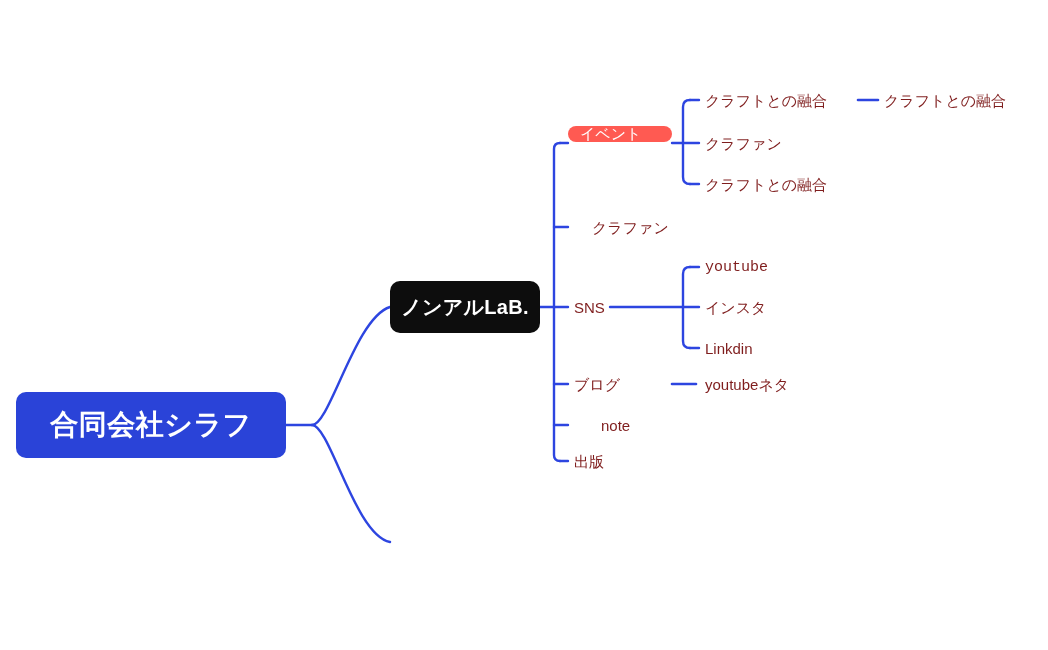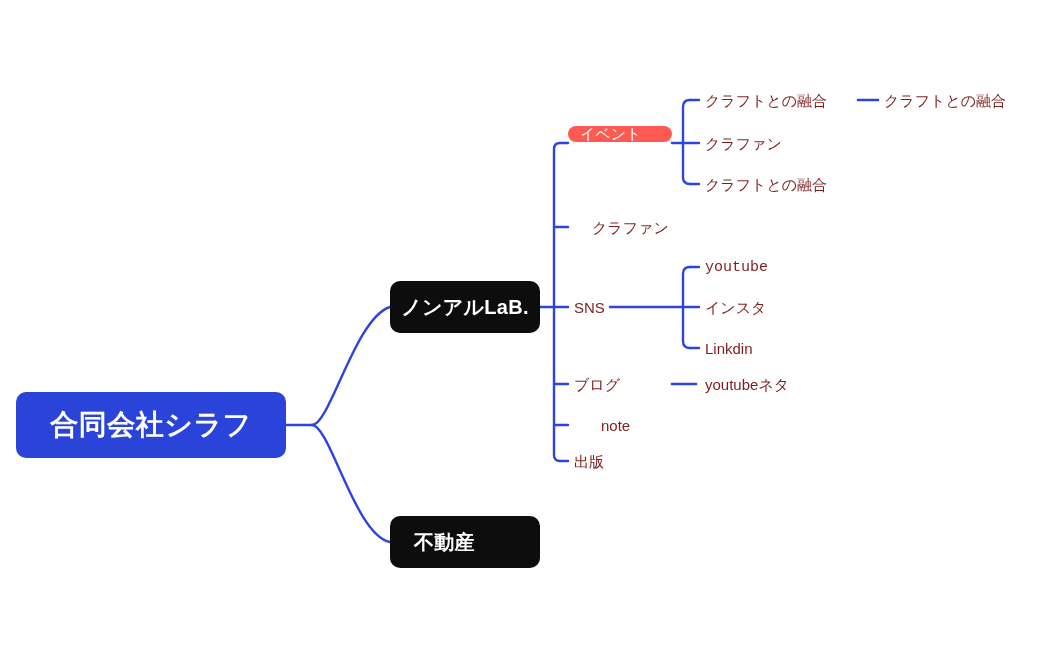--- a/index.html
+++ b/index.html
@@ -148,21 +148,20 @@
       <path d="M858,100 L878,100" stroke-width="2.6"></path>
       <path d="M672,384 L696,384" stroke-width="2.6"></path>
 
     </g>
   </svg>
 
   <div class="node node-root">合同会社シラフ</div>
 
   <div class="node node-black node-nonallab">ノンアルLaB.</div>
 
-  <div class="node node-black node-fudosan">不動産</div>
 
   <div class="node node-red">イベント</div>
 
   <div class="leaf" style="left:705px; top:100px;">クラフトとの融合</div>
 
   <div class="leaf" style="left:884px; top:100px;">クラフトとの融合</div>
 
   <div class="leaf" style="left:705px; top:143px;">クラファン</div>
 
   <div class="leaf" style="left:705px; top:184px;">クラフトとの融合</div>

